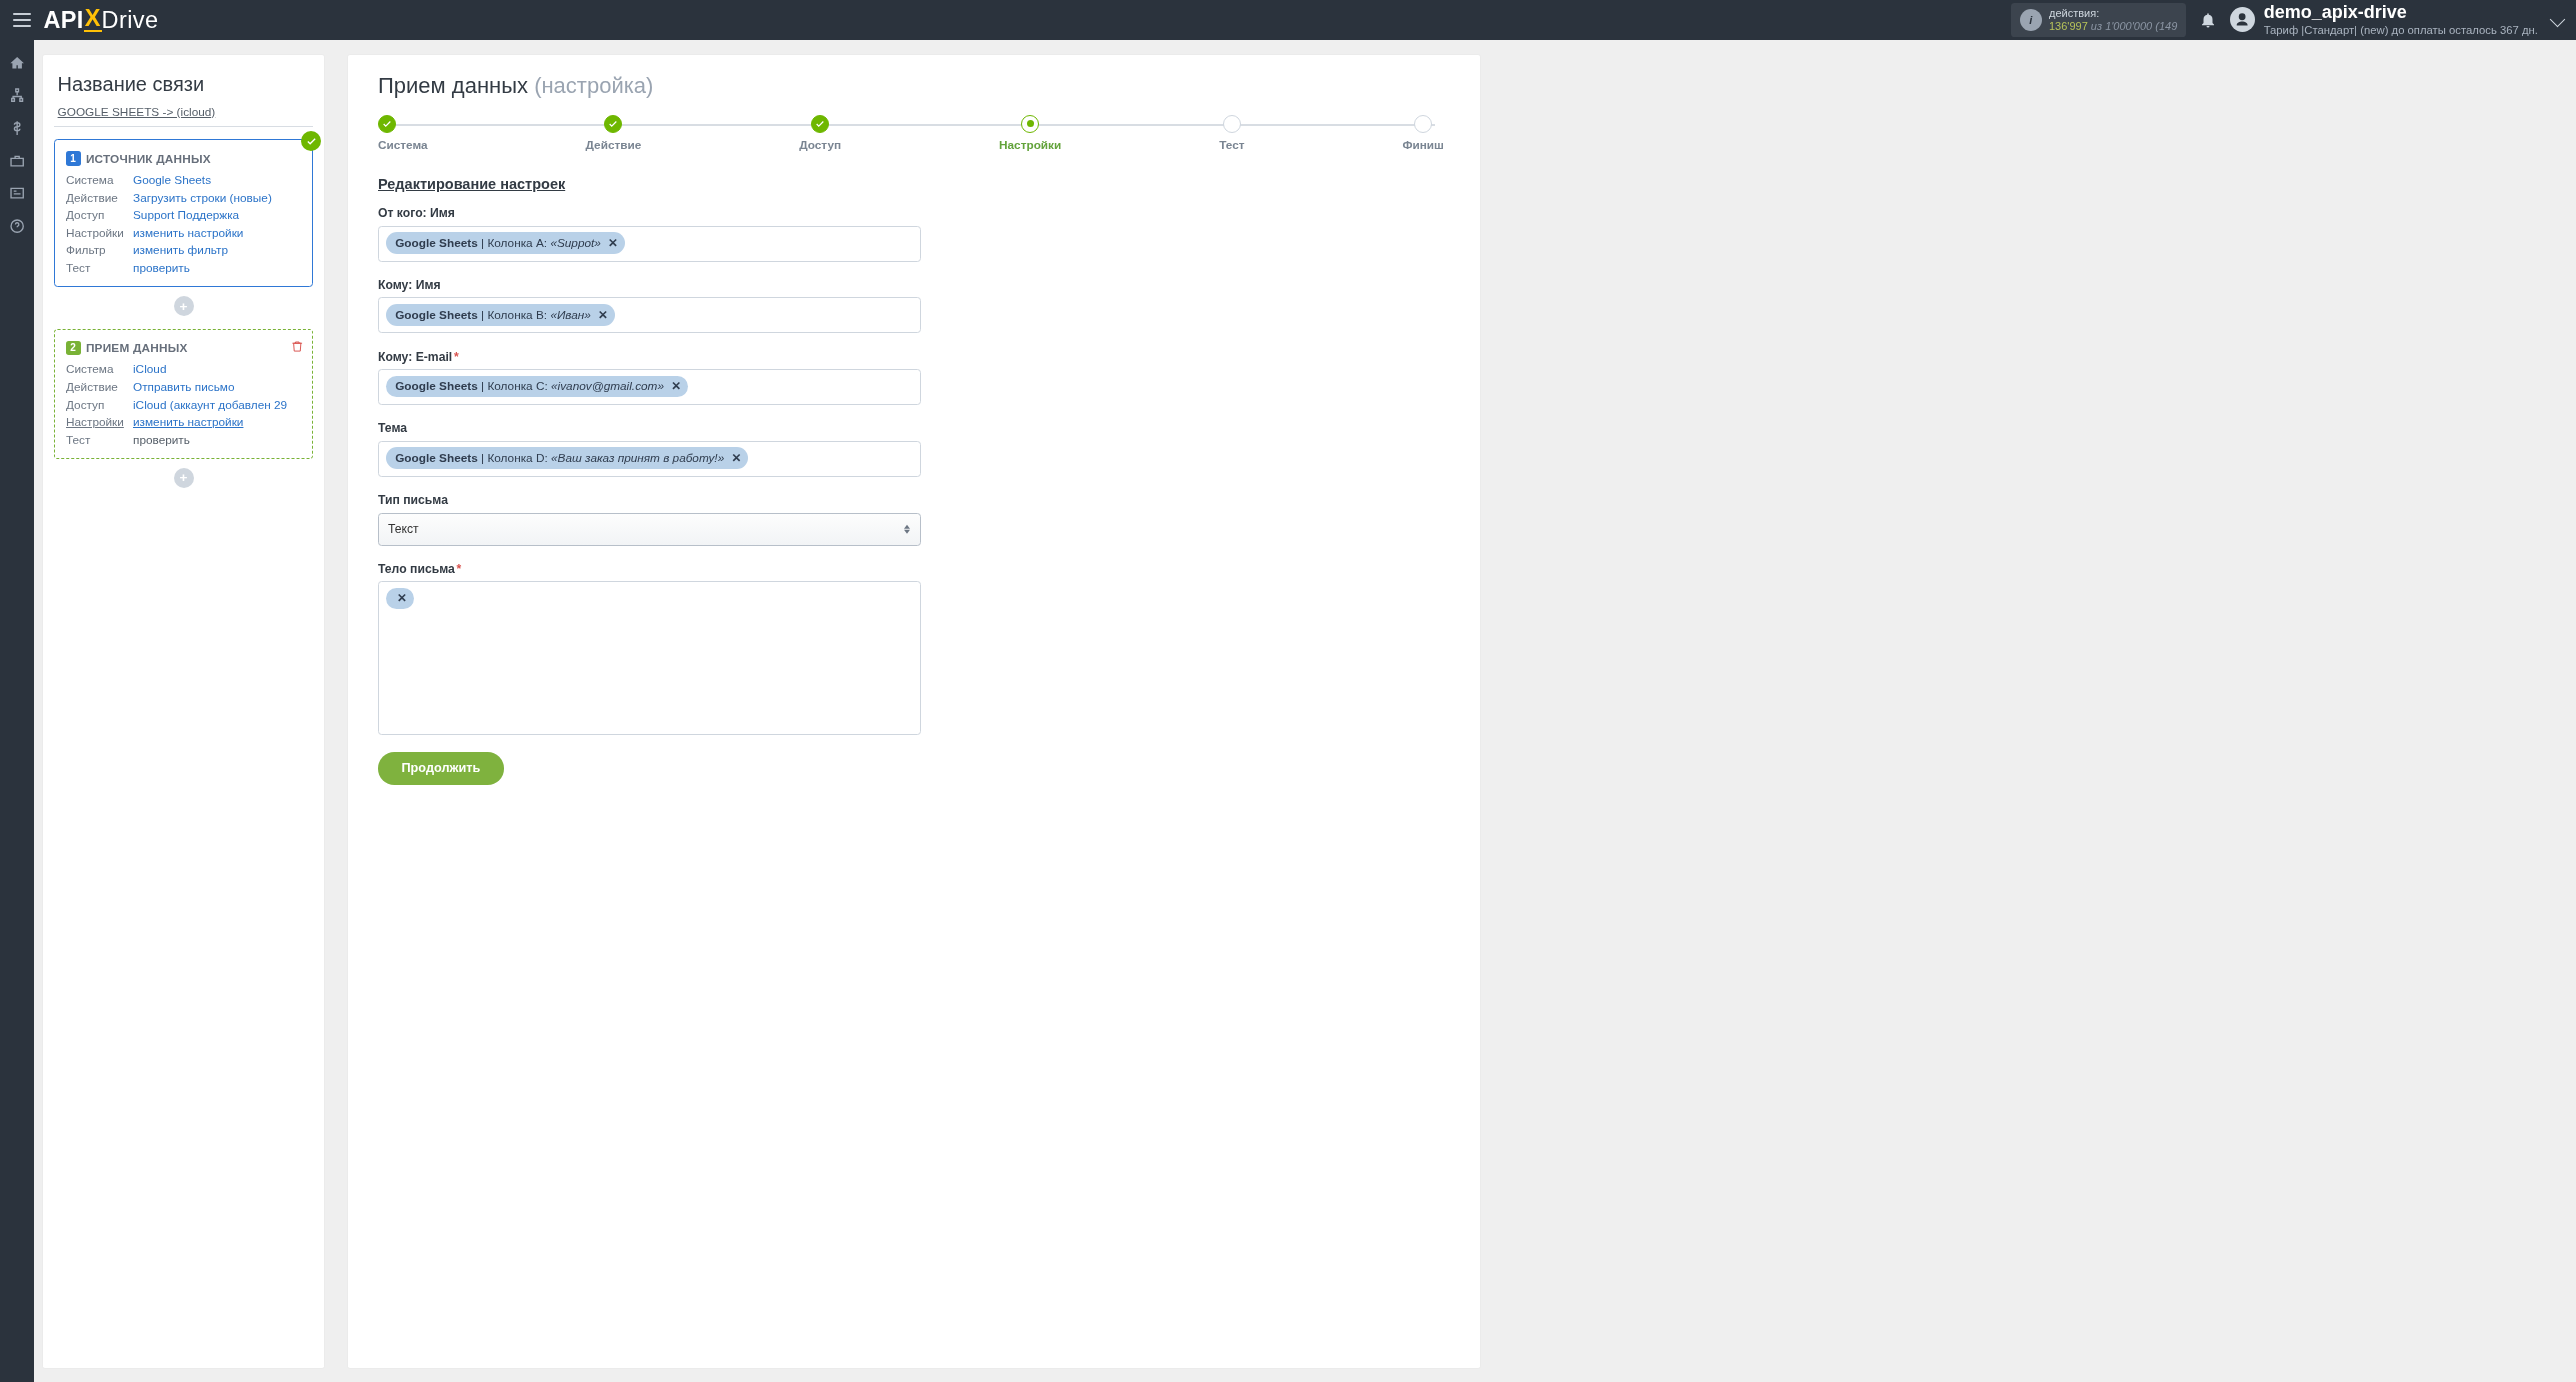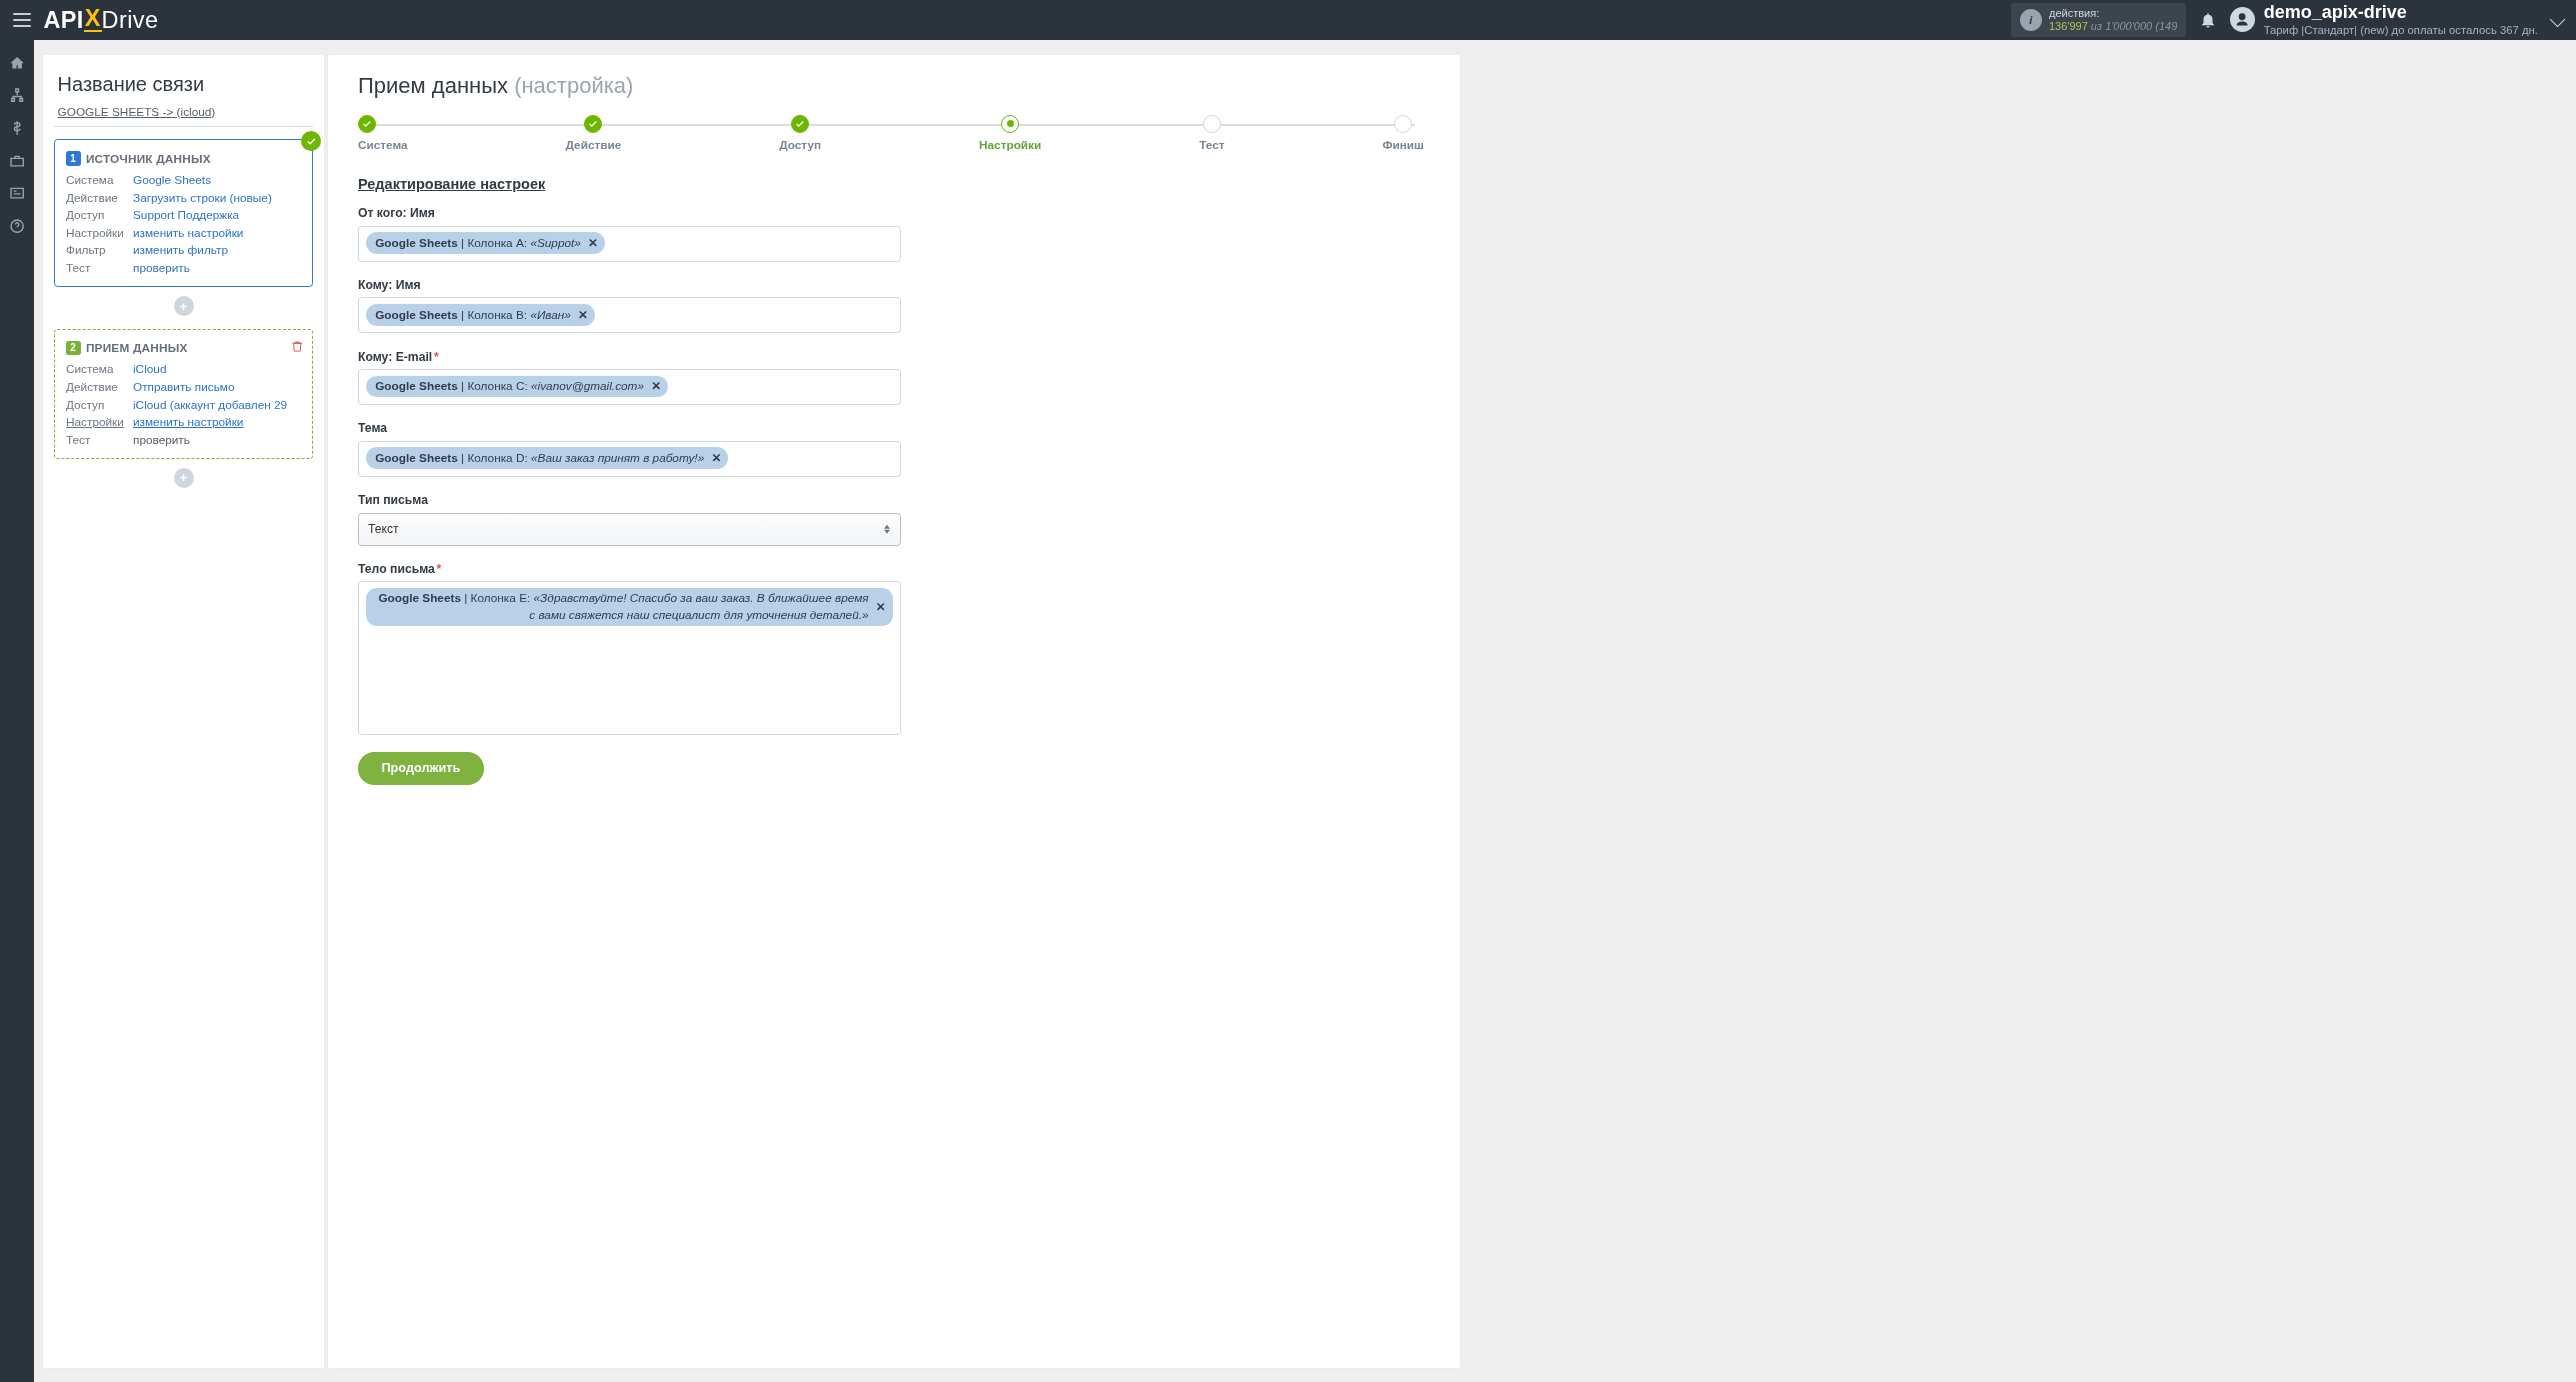--- a/index.html
+++ b/index.html
@@ -52,21 +52,21 @@
 
   
   .layout{display:flex;}
   .leftnav{
     width:34px;background:var(--left);display:flex;flex-direction:column;align-items:center;padding-top:12.7px;gap:12.7px;
     min-height:calc(100vh - 40px);
   }
   .leftnav .nav-ico{width:20px;height:20px;display:flex;align-items:center;justify-content:center;color:#9aa4b1;cursor:pointer;}
   .leftnav .nav-ico svg{width:16.3px;height:16.3px;fill:#9aa4b1;}
 
-  .content{flex:1;display:flex;gap:4px;padding:14.5px 14.5px 14.5px 9px;}
+  .content{flex:1;display:flex;gap:24px;padding:14.5px 14.5px 14.5px 9px;}
   .panel{background:var(--panel);border-radius:1.8px;box-shadow:0 0 1.8px rgba(0,0,0,.07);}
   .side-panel{width:281px;padding:18px 11px 18px 11px;}
   .main-panel{flex:1;padding:18px 36px 36px 30px;max-width:1132px;}
 
   
   .side-title{font-size:20px;color:var(--ink);margin:0 0 9px 3.6px;font-weight:400;}
   .side-sub{font-size:11.8px;color:#555e68;margin:0 0 5.4px 3.6px;text-decoration:underline;}
   .side-hr{border:none;border-top:0.9px solid var(--border);margin:7.2px 0 12.7px 0;}
 
   .card{border:1.8px solid #2f78d6;border-radius:3.6px;padding:11px 11px 11px 11px;position:relative;margin-bottom:9px;}
@@ -387,21 +387,20 @@
               <span class="dn"></span>
             </div>
         </div>
       </div>
 
       
       <div class="field">
         <div class="field-label"><span>Тело письма</span><span class="req">*</span></div>
         <div class="chipbox tall">
           <span class="chip" style="max-width:100%;">
-            <span><b>Google Sheets</b> | <span>Колонка E: </span><i>«Здравствуйте! Спасибо за ваш заказ. В ближайшее время с вами свяжется наш специалист для уточнения деталей.»</i></span>
             <span class="x">✕</span>
           </span>
         </div>
       </div>
 
       <button class="btn-primary">Продолжить</button>
     </div>
   </div>
 </div>
 

